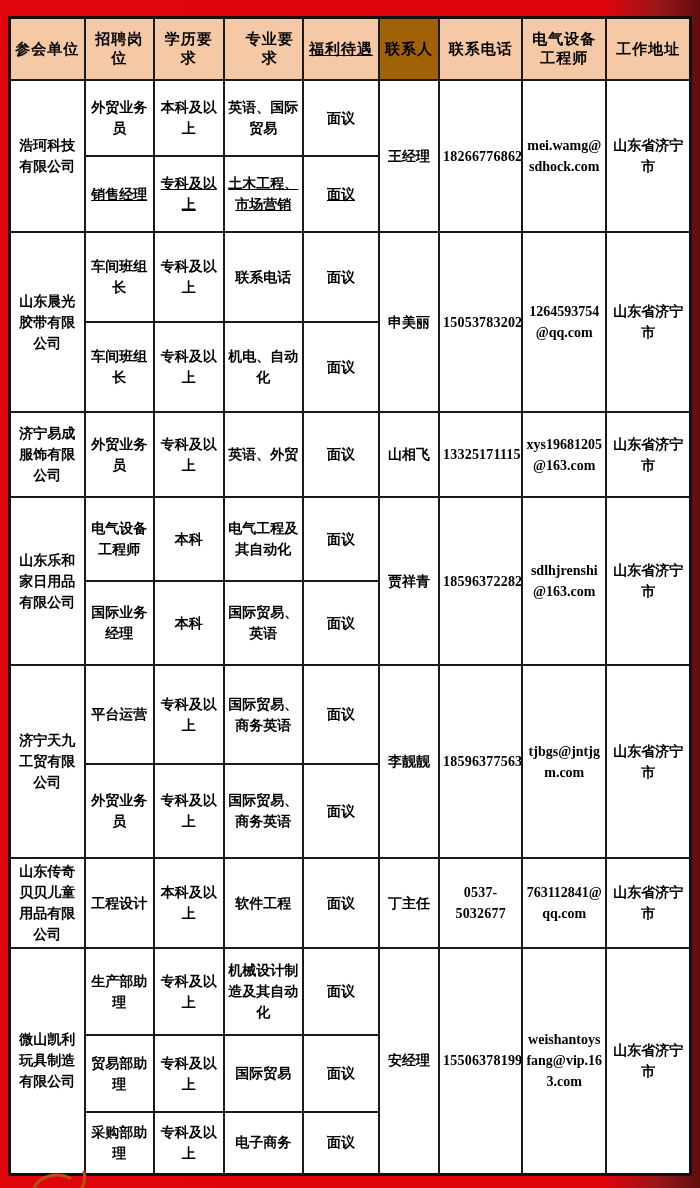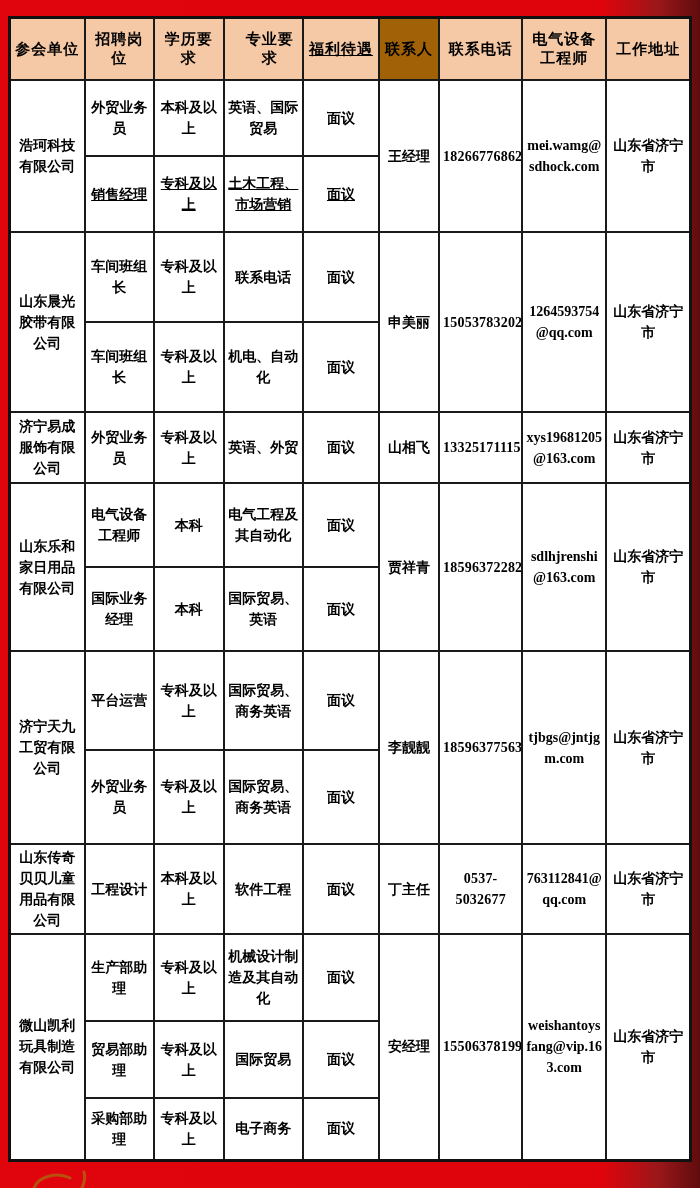--- a/index.html
+++ b/index.html
@@ -105,21 +105,21 @@
         <td class="cell-phone" rowspan="2">15053783202</td>
         <td class="cell-email" rowspan="2">1264593754@qq.com</td>
         <td class="cell-address" rowspan="2">山东省济宁市</td>
       </tr>
       <tr style="height: 90px;">
         <td class="cell-position">车间班组长</td>
         <td class="cell-education">专科及以上</td>
         <td class="cell-major">机电、自动化</td>
         <td class="cell-salary">面议</td>
       </tr>
-      <tr style="height: 71px;">
+      <tr style="height: 85px;">
         <td class="cell-company">济宁易成服饰有限公司</td>
         <td class="cell-position">外贸业务员</td>
         <td class="cell-education">专科及以上</td>
         <td class="cell-major">英语、外贸</td>
         <td class="cell-salary">面议</td>
         <td class="cell-contact">山相飞</td>
         <td class="cell-phone">13325171115</td>
         <td class="cell-email">xys19681205@163.com</td>
         <td class="cell-address">山东省济宁市</td>
       </tr>

